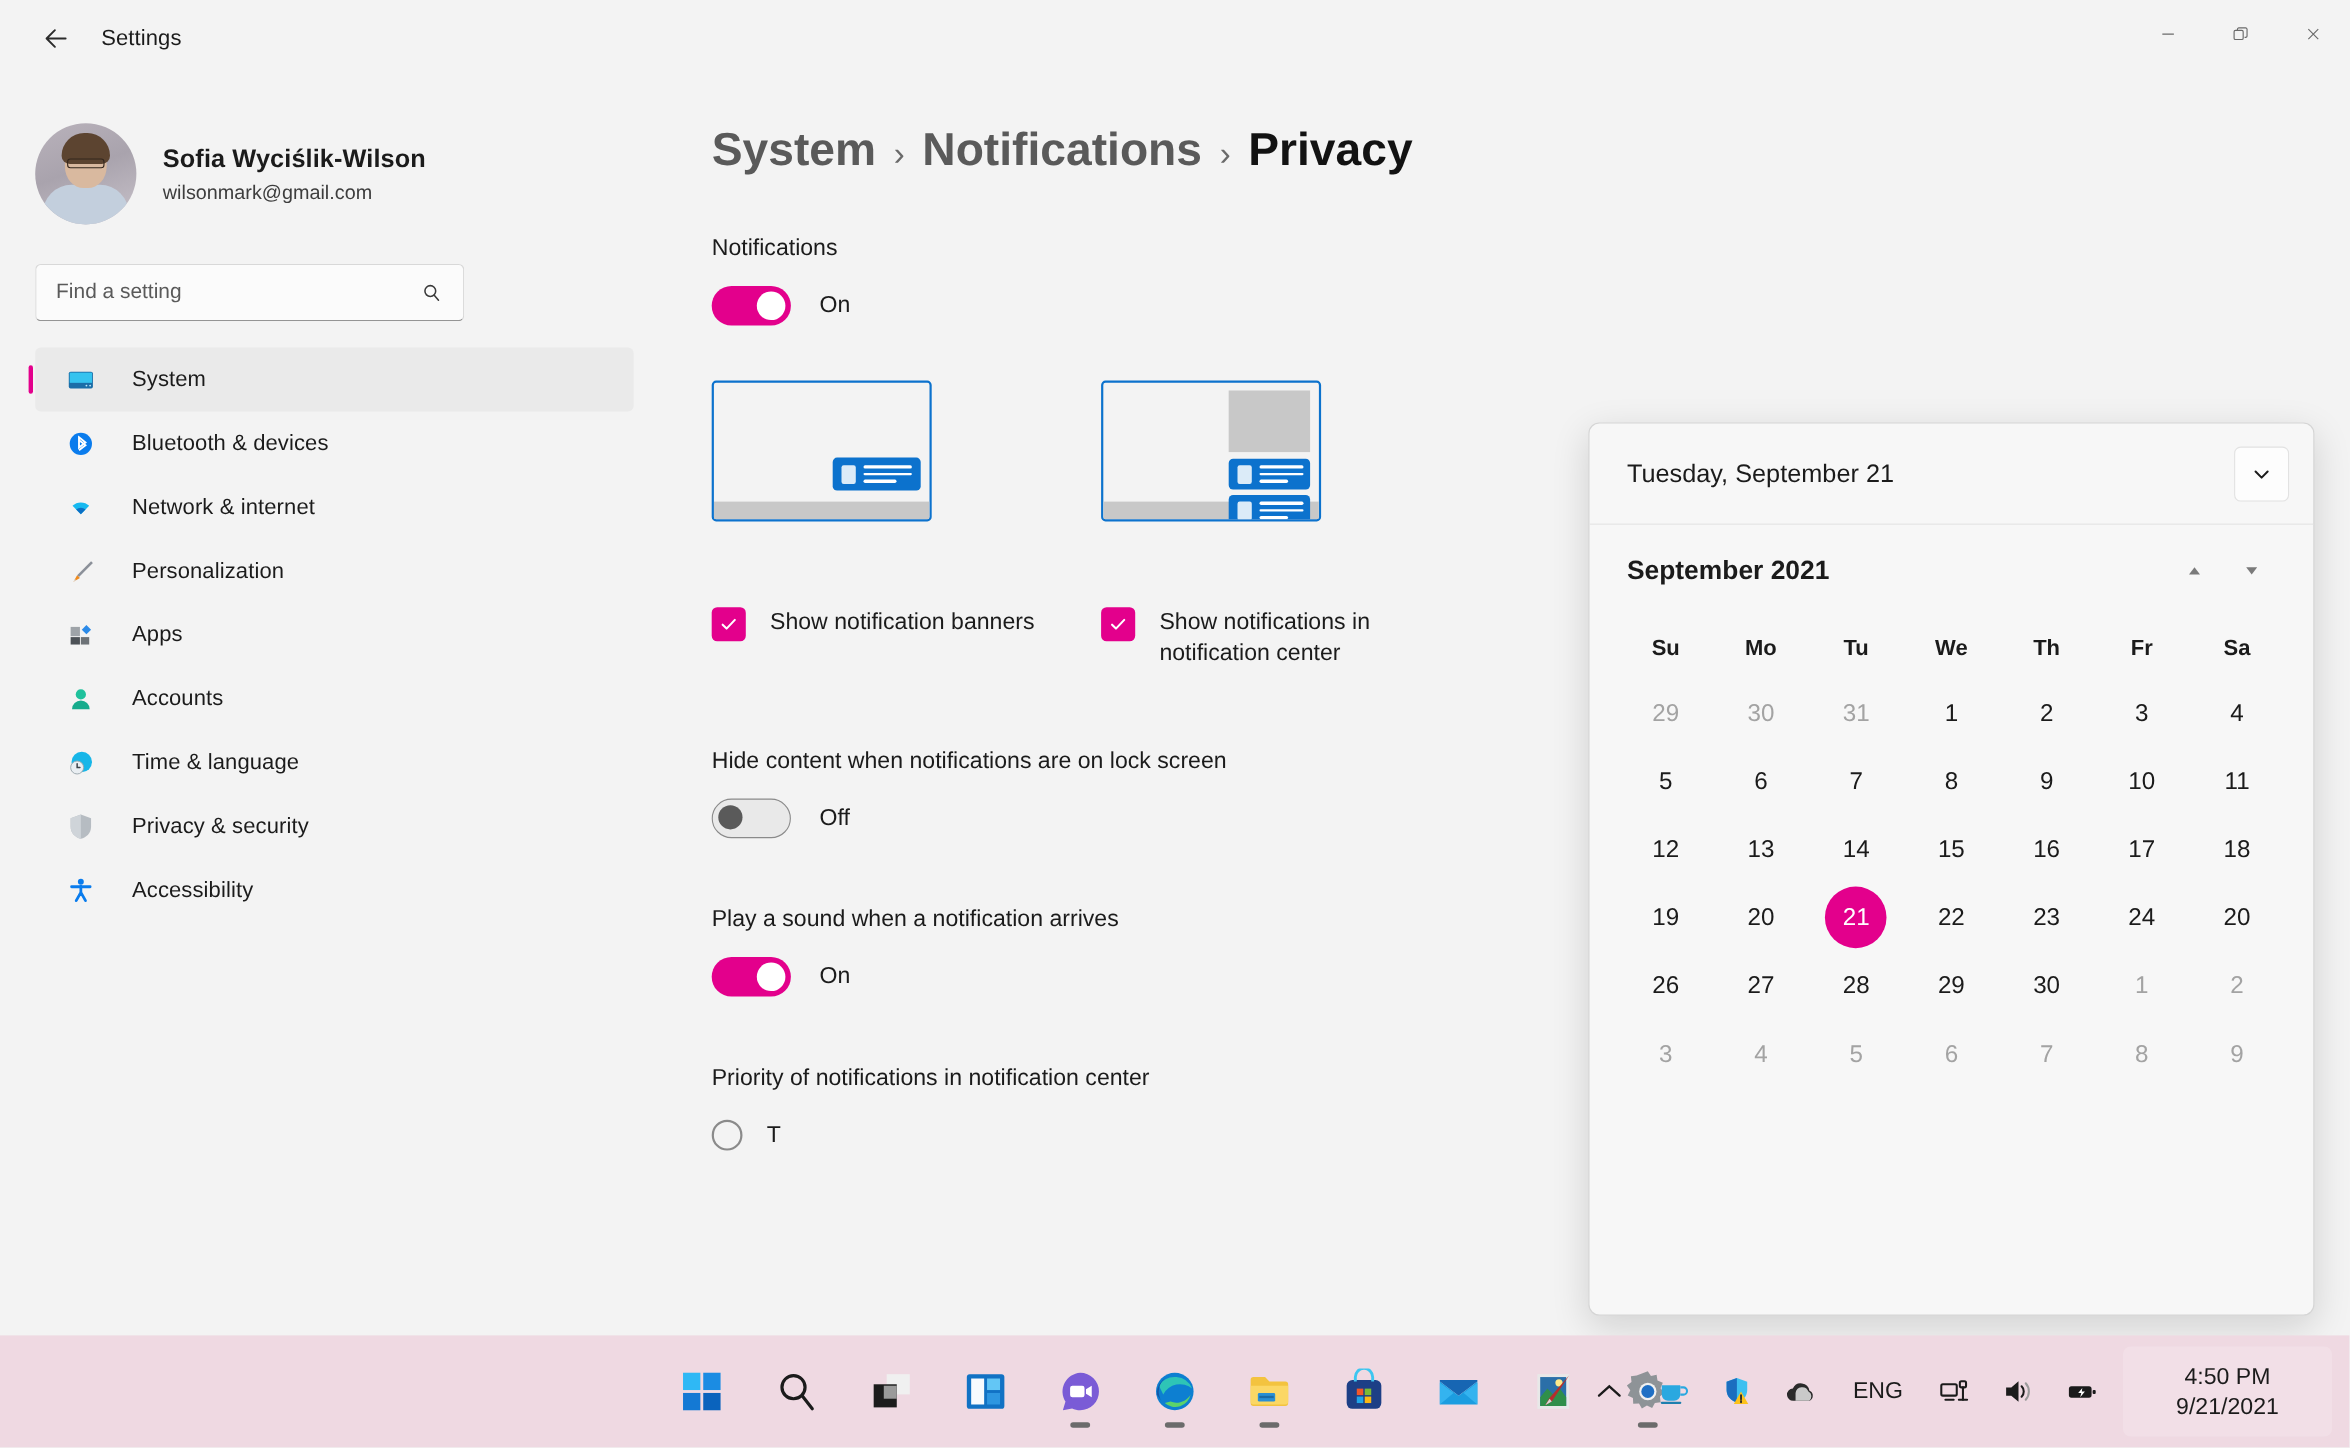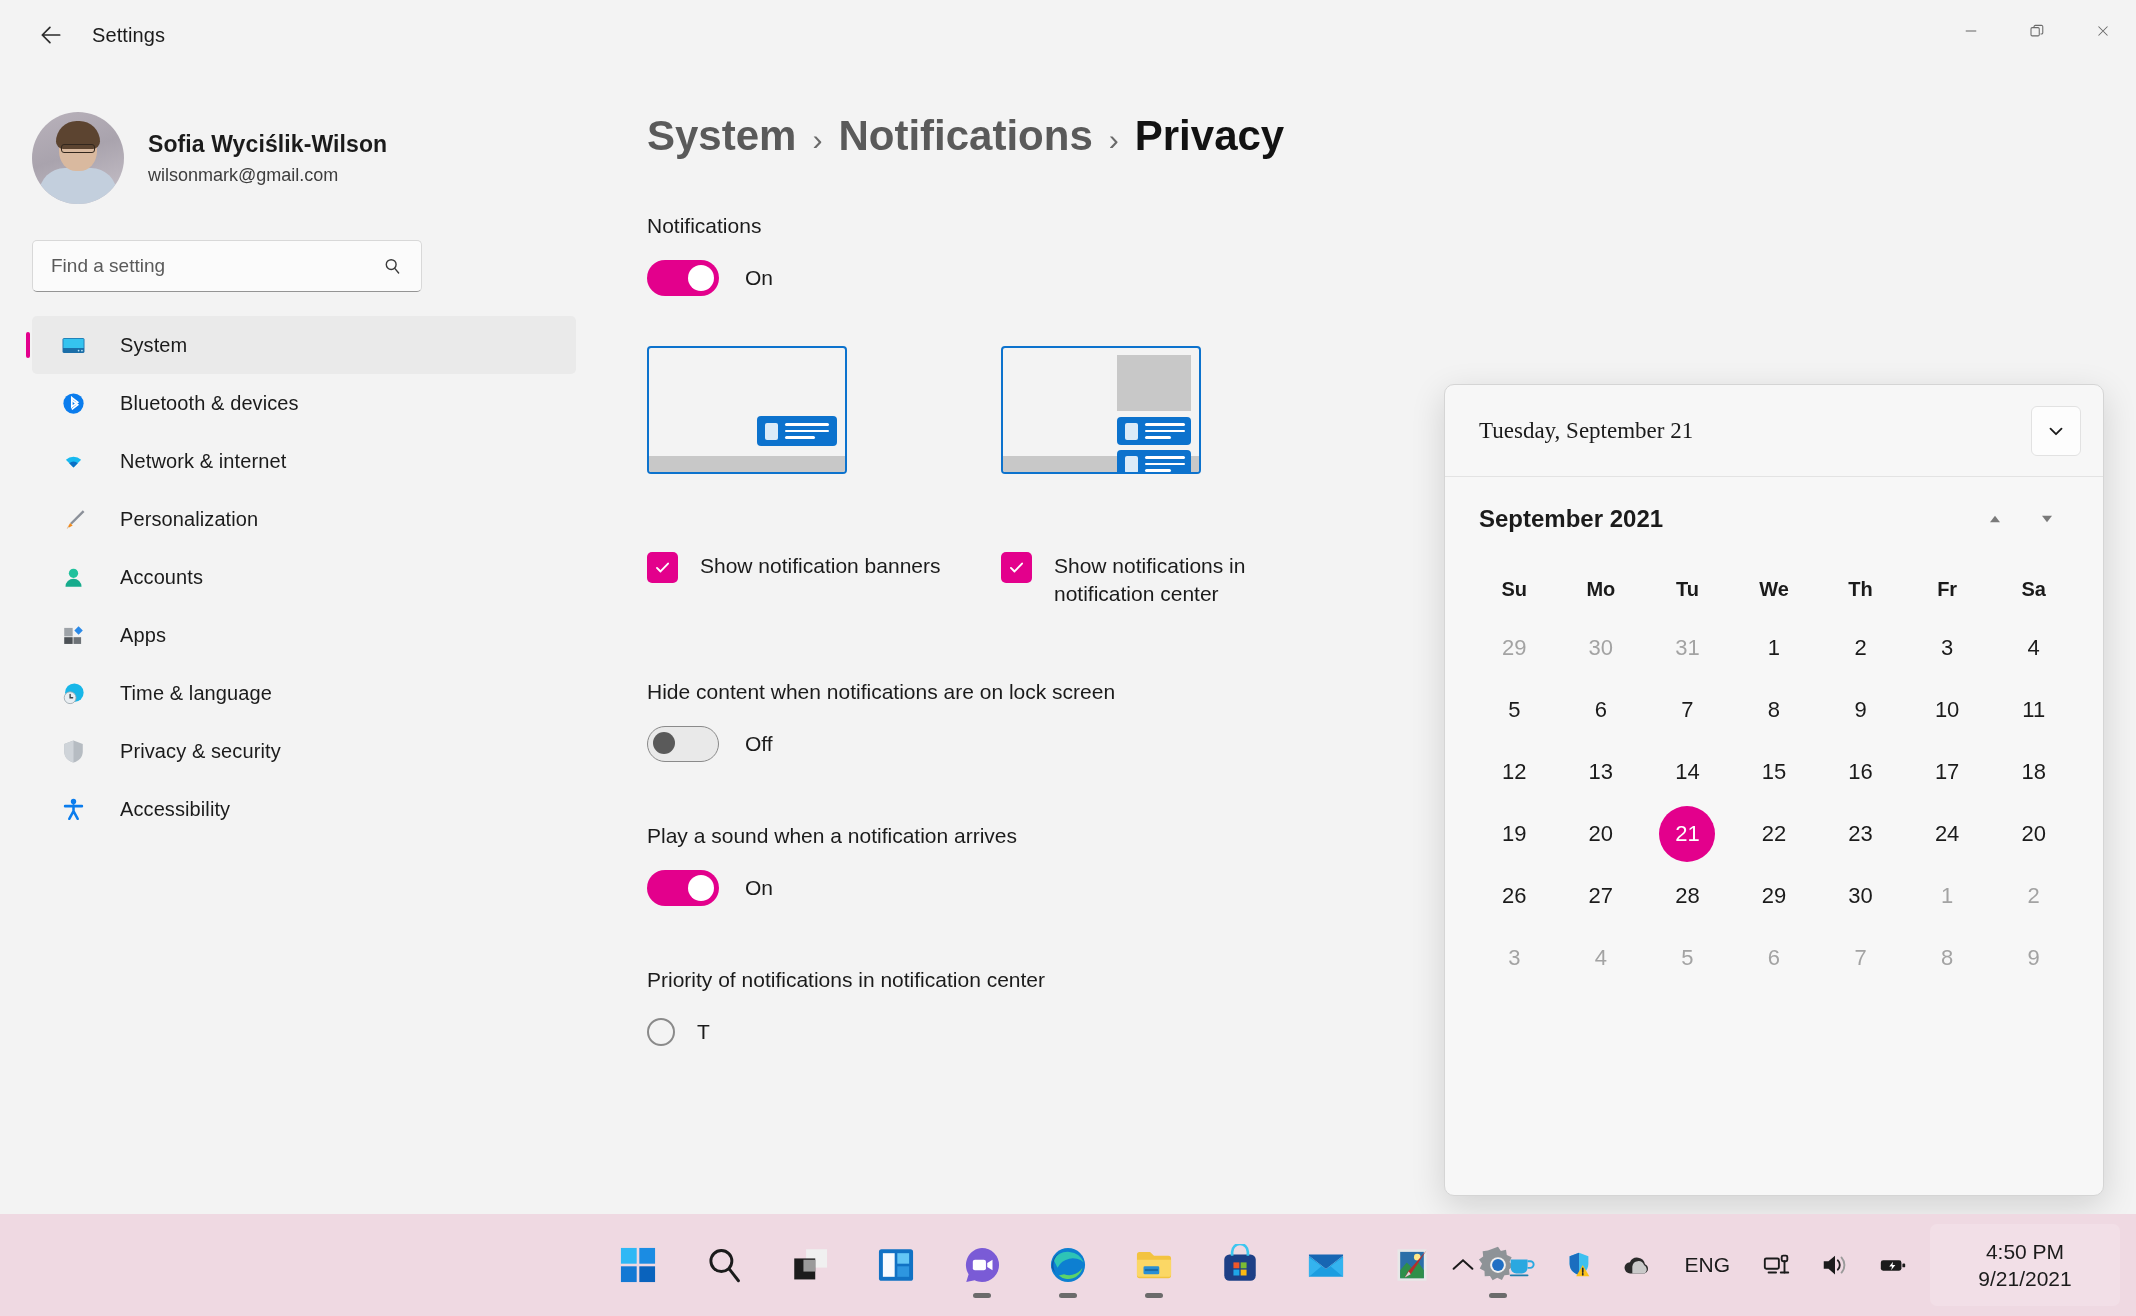--- a/index.html
+++ b/index.html
@@ -170,21 +170,20 @@
   
   .calendar {
     position: absolute; left: 1444px; top: 384px; width: 660px; height: 812px;
     background: #F7F7F7; border: 1px solid #d5d5d5; border-radius: 10px;
     box-shadow: 0 10px 34px rgba(0,0,0,.14);
     overflow: hidden;
   }
   .cal-head {
     height: 92px; display: flex; align-items: center; padding: 0 22px 0 34px;
     border-bottom: 1px solid #e3e3e3;
-    font-family: Liberation Serif, serif;
   }
   .cal-head-title { font-size: 23px; color: #1b1b1b; flex: 1; }
   .cal-expand {
     width: 50px; height: 50px; border-radius: 6px; background: #fdfdfd;
     border: 1px solid #e2e2e2; display: flex; align-items: center; justify-content: center;
     cursor: pointer;
   }
   .cal-expand svg { width: 22px; height: 22px; }
   .cal-month {
     height: 84px; display: flex; align-items: center; padding: 0 30px 0 34px;
@@ -333,36 +332,36 @@
               <path d="M27 5l-15 15 2 2L29 7z" fill="#8b9099"></path>
               <path d="M12 20l-4 7 7-4z" fill="#f08a1c"></path>
               <path d="M8 27l3-1.5-1.5-1.5z" fill="#d9d9d9"></path>
             </svg>
           </span>
           <span class="nav-label">Personalization</span>
         </div>
         <div class="navitem">
           <span class="nav-ico">
             <svg viewBox="0 0 32 32">
-              <circle cx="16" cy="11" r="5.5" fill="#1fc19c"></circle>
-              <path d="M6.5 27a9.5 9.5 0 0 1 19 0z" fill="#16ab8c"></path>
-            </svg>
-          </span>
-          <span class="nav-label">Accounts</span>
-        </div>
-        <div class="navitem">
-          <span class="nav-ico">
-            <svg viewBox="0 0 32 32">
               <rect x="5" y="7" width="10" height="10" fill="#9ea3a8"></rect>
               <rect x="5" y="18" width="10" height="8" fill="#4c5156"></rect>
               <rect x="16" y="18" width="9" height="8" fill="#6d7277"></rect>
               <path d="M22 5l5 5-5 5-5-5z" fill="#2b8ae8"></path>
             </svg>
           </span>
           <span class="nav-label">Apps</span>
+        </div>
+        <div class="navitem">
+          <span class="nav-ico">
+            <svg viewBox="0 0 32 32">
+              <circle cx="16" cy="11" r="5.5" fill="#1fc19c"></circle>
+              <path d="M6.5 27a9.5 9.5 0 0 1 19 0z" fill="#16ab8c"></path>
+            </svg>
+          </span>
+          <span class="nav-label">Accounts</span>
         </div>
         <div class="navitem">
           <span class="nav-ico">
             <svg viewBox="0 0 32 32">
               <circle cx="17" cy="15" r="11" fill="#17b6e8"></circle>
               <path d="M17 4a11 11 0 0 0 0 22 11 11 0 0 1 0-22z" fill="#0f8fc2"></path>
               <circle cx="12" cy="21" r="7" fill="#e9eef2" stroke="#9aa6ad" stroke-width="1"></circle>
               <path d="M12 17v4h3" stroke="#3a4249" stroke-width="1.6" fill="none" stroke-linecap="round"></path>
             </svg>
           </span>

